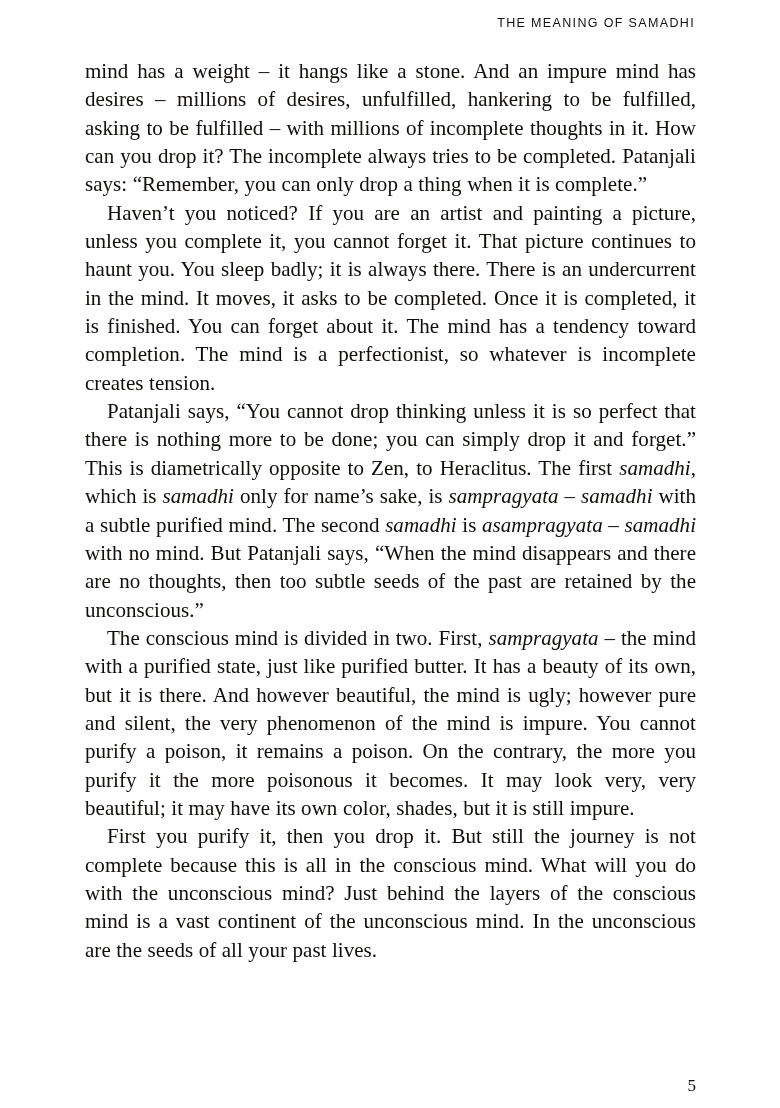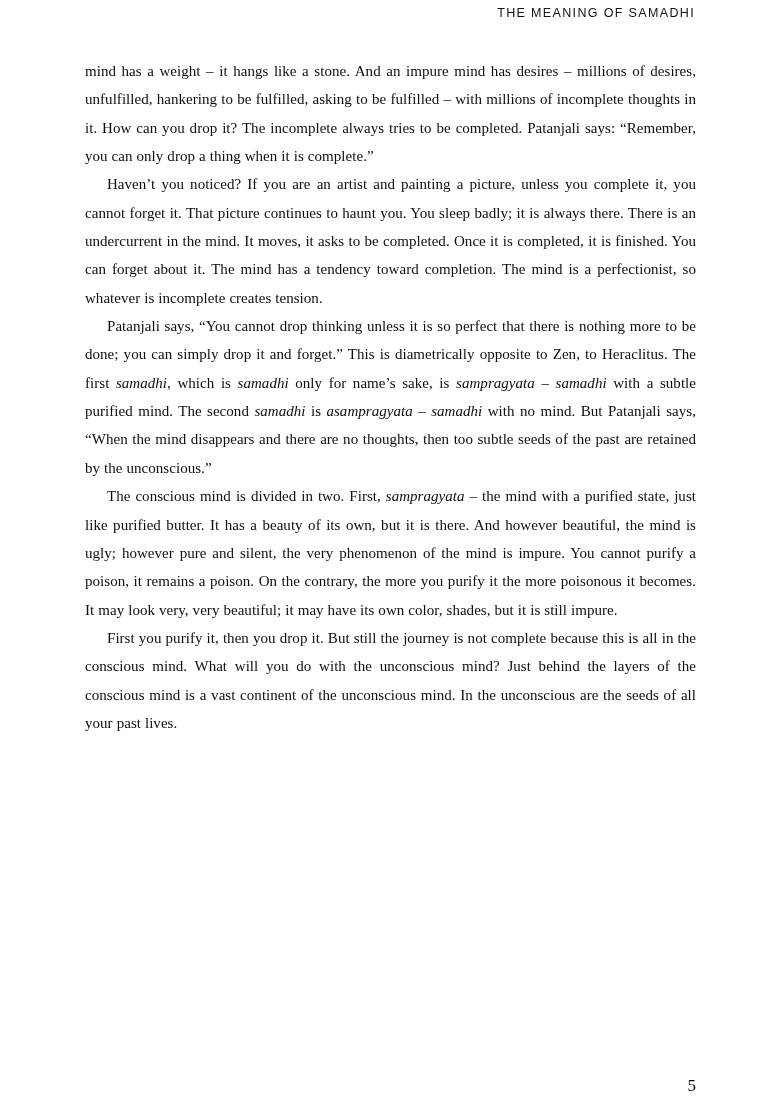--- a/index.html
+++ b/index.html
@@ -18,21 +18,21 @@
   }
   .page {
     position: absolute;
     inset: 0;
     width: 780px;
     height: 1108px;
   }
   
   .running-head {
     position: absolute;
-    top: 6px;
+    top: 16px;
     left: 85px;
     width: 610px;
     text-align: right;
     font-family: "Liberation Sans", "DejaVu Sans", sans-serif;
     font-size: 12.5px;
     line-height: 14px;
     letter-spacing: 1.35px;
     color: #141210;
     white-space: nowrap;
   }
@@ -40,21 +40,21 @@
   .textblock {
     position: absolute;
     left: 85px;
     top: 57px;
     width: 611px;
   }
   .textblock p {
     margin: 0;
     text-align: justify;
     text-justify: inter-word;
-    font-size: 15px;
+    font-size: 21px;
     line-height: 28.35px;
     letter-spacing: 0.04px;
     word-spacing: 0.2px;
     hyphens: none;
     color: #100d0b;
   }
   .textblock p.indent {
     text-indent: 22px;
   }
   .textblock p i,

